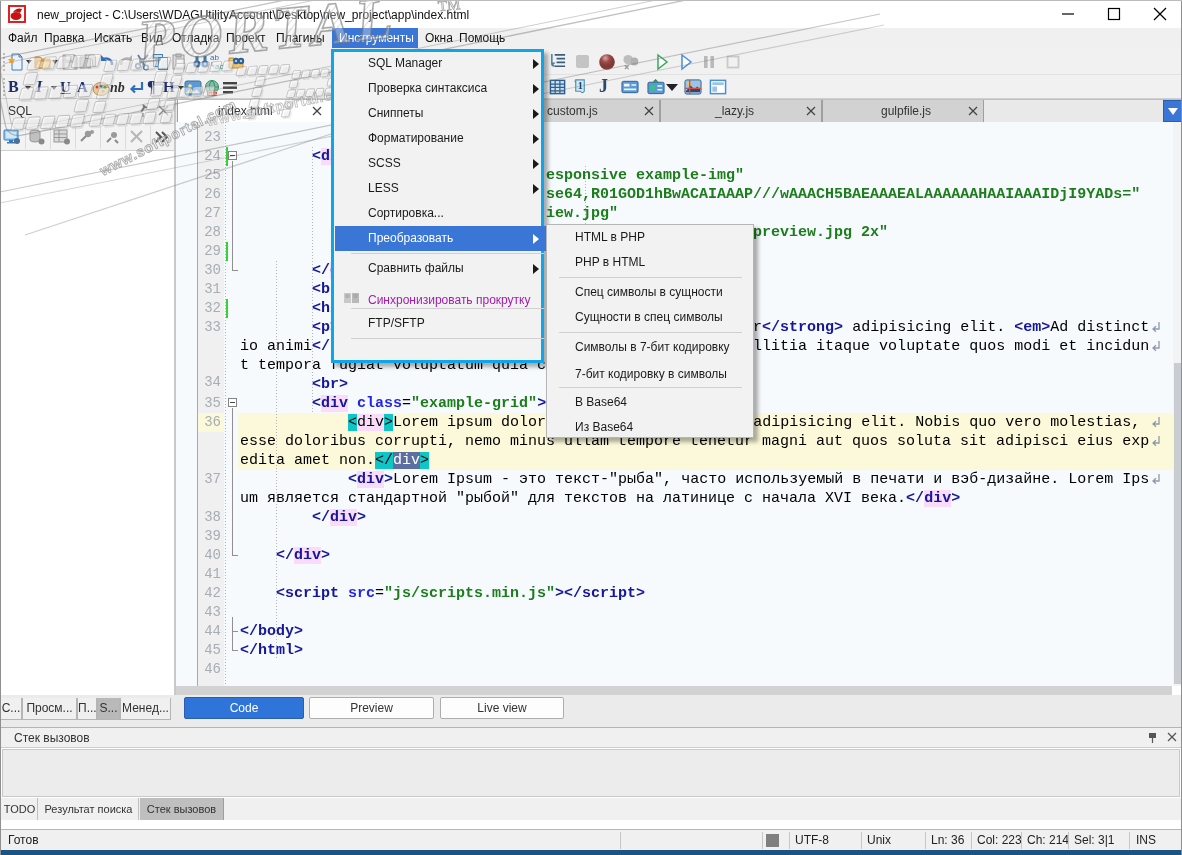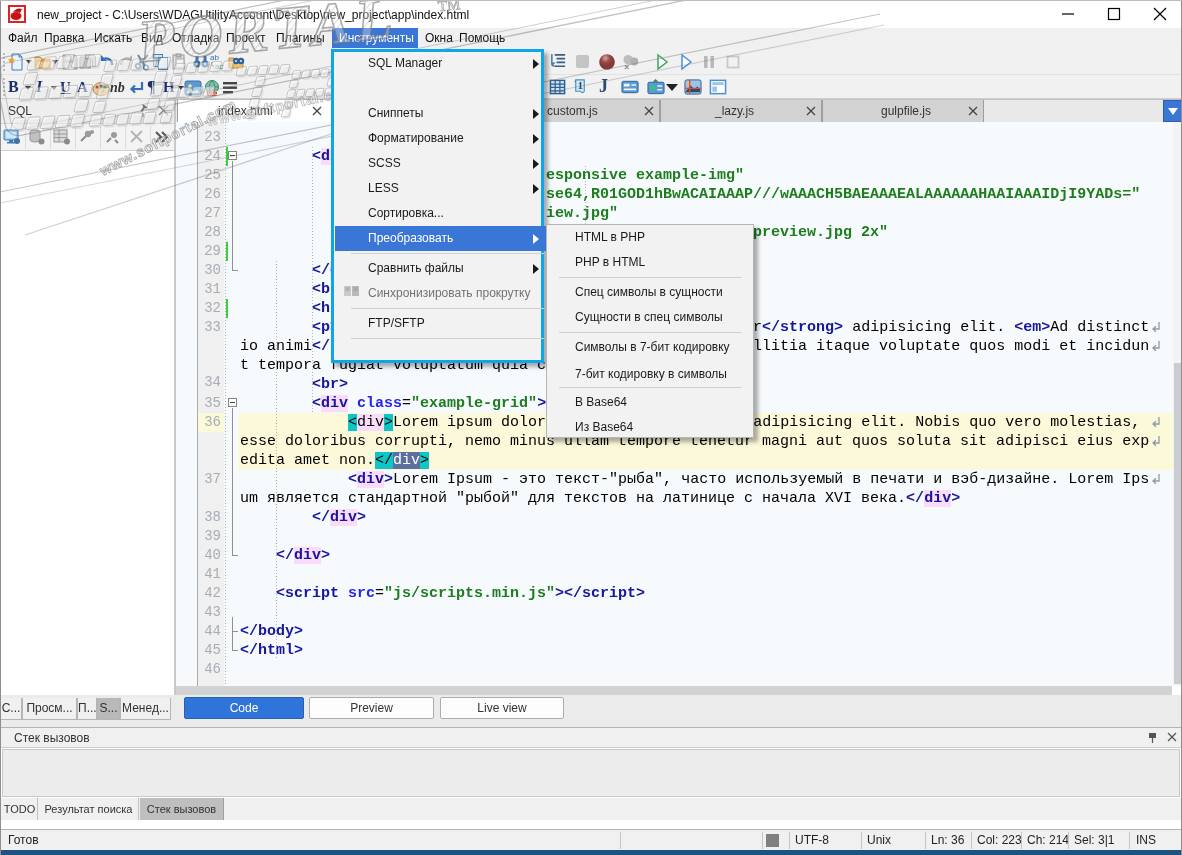--- a/index.html
+++ b/index.html
@@ -484,29 +484,30 @@
  <div class="sc" style="left:1027px">Ch: 214</div>
  <div class="ssep" style="left:1068px"></div>
  <div class="sc" style="left:1074px">Sel: 3|1</div>
  <div class="ssep" style="left:1129px"></div>
  <div class="sc" style="left:1136px">INS</div>
 </div>
 <div class="ab" id="bluebar"></div>
 
 <div class="ab" id="mainmenu">
 <div class="mmi" style="top:-1px"><span>SQL Manager</span><div class="marr"></div></div>
+<div class="mmi" style="top:24px"><span>Проверка синтаксиса</span><div class="marr"></div></div>
 <div class="mmi" style="top:49px"><span>Сниппеты</span><div class="marr"></div></div>
 <div class="mmi" style="top:74px"><span>Форматирование</span><div class="marr"></div></div>
 <div class="mmi" style="top:99px"><span>SCSS</span><div class="marr"></div></div>
 <div class="mmi" style="top:124px"><span>LESS</span><div class="marr"></div></div>
 <div class="mmi" style="top:149px"><span>Сортировка...</span></div>
 <div class="mmi hl" style="top:174px"><span>Преобразовать</span><div class="marr" style="border-left-color:#fff"></div></div>
 <div class="msep" style="top:201px"></div>
 <div class="mmi" style="top:204px"><span>Сравнить файлы</span><div class="marr"></div></div>
-<div class="mmi" style="top:229px;color:#737373"><span>Синхронизировать прокрутку</span>
+<div class="mmi" style="top:236px;color:#a21caf"><span>Синхронизировать прокрутку</span>
 <svg class="ab" style="left:8px;top:3px" width="18" height="15">
         <rect x="1" y="2" width="7" height="10" fill="#c9c9c9"></rect>
         <rect x="9" y="2" width="7" height="10" fill="#b9b9b9"></rect>
         <line x1="2.5" y1="4" x2="6.5" y2="4" stroke="#999"></line>
         <line x1="2.5" y1="6" x2="6.5" y2="6" stroke="#999"></line>
         <line x1="10.5" y1="4" x2="14.5" y2="4" stroke="#999"></line>
         <line x1="10.5" y1="6" x2="14.5" y2="6" stroke="#999"></line>
       </svg></div>
 <div class="msep" style="top:256px"></div>
 <div class="mmi" style="top:259px"><span>FTP/SFTP</span></div>

